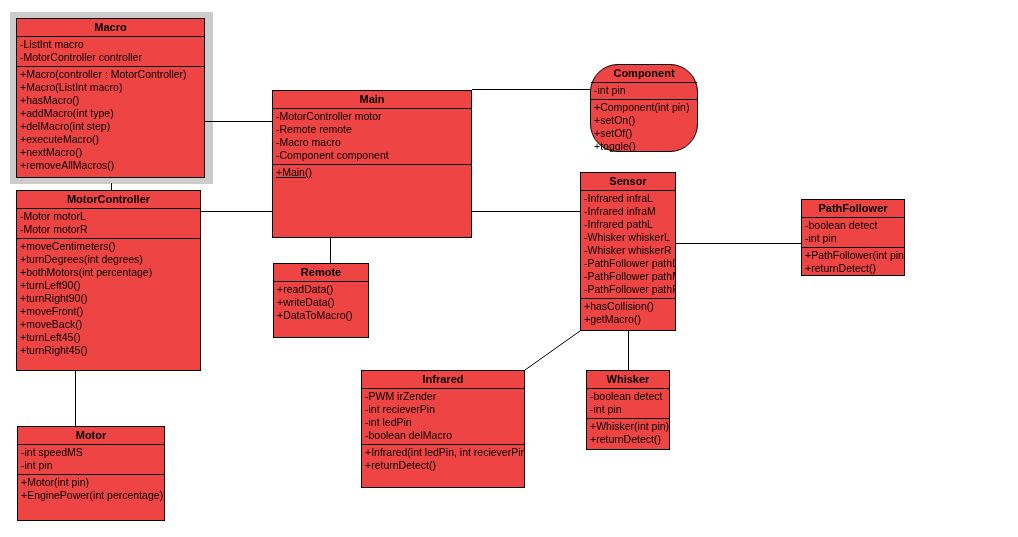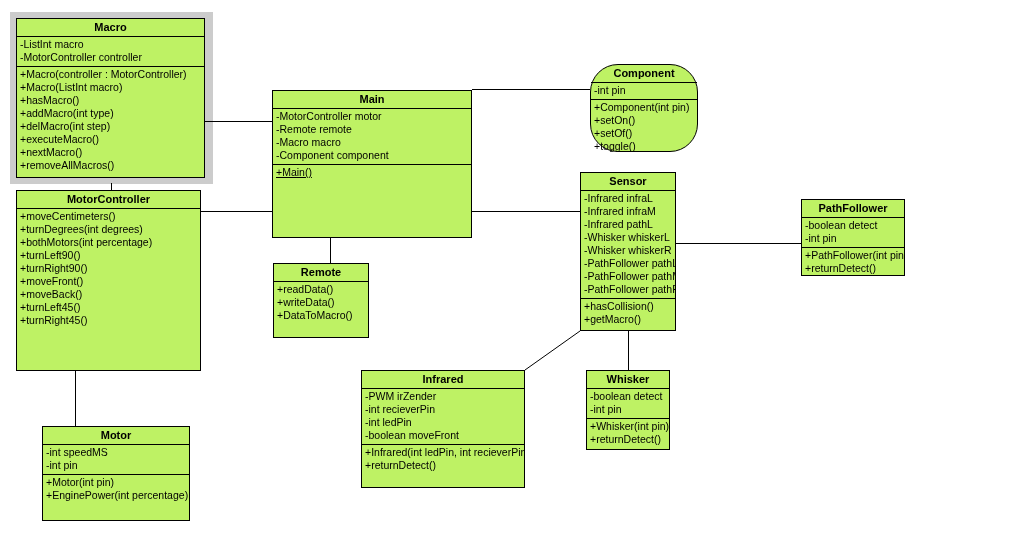--- a/index.html
+++ b/index.html
@@ -12,21 +12,21 @@
     width: 1018px;
     height: 537px;
     background: #ffffff;
     font-family: "Liberation Sans", sans-serif;
     overflow: hidden;
   }
   
   .uml-class {
     position: absolute;
     box-sizing: border-box;
-    background: #bef264;
+    background: #ef4444;
     border: 1px solid #000000;
     z-index: 3;
   }
   .uml-title {
     text-align: center;
     font-size: 11px;
     font-weight: bold;
     color: #000000;
     line-height: 14px;
     padding: 1px 2px 2px 2px;
@@ -119,34 +119,38 @@
       <div class="uml-row">+addMacro(int type)</div>
       <div class="uml-row">+delMacro(int step)</div>
       <div class="uml-row">+executeMacro()</div>
       <div class="uml-row">+nextMacro()</div>
       <div class="uml-row">+removeAllMacros()</div>
     </div>
   </div>
 
   <div class="uml-class" style="left:16px; top:190px; width:185px; height:181px;">
     <div class="uml-title">MotorController</div>
+    <div class="uml-section">
+      <div class="uml-row">-Motor motorL</div>
+      <div class="uml-row">-Motor motorR</div>
+    </div>
     <div class="uml-section last">
       <div class="uml-row">+moveCentimeters()</div>
       <div class="uml-row">+turnDegrees(int degrees)</div>
       <div class="uml-row">+bothMotors(int percentage)</div>
       <div class="uml-row">+turnLeft90()</div>
       <div class="uml-row">+turnRight90()</div>
       <div class="uml-row">+moveFront()</div>
       <div class="uml-row">+moveBack()</div>
       <div class="uml-row">+turnLeft45()</div>
       <div class="uml-row">+turnRight45()</div>
     </div>
   </div>
 
-  <div class="uml-class" style="left:17px; top:426px; width:148px; height:95px;margin-left:25px;">
+  <div class="uml-class" style="left:17px; top:426px; width:148px; height:95px;">
     <div class="uml-title">Motor</div>
     <div class="uml-section">
       <div class="uml-row">-int speedMS</div>
       <div class="uml-row">-int pin</div>
     </div>
     <div class="uml-section last">
       <div class="uml-row">+Motor(int pin)</div>
       <div class="uml-row">+EnginePower(int percentage)</div>
     </div>
   </div>
@@ -215,21 +219,21 @@
       <div class="uml-row">+returnDetect()</div>
     </div>
   </div>
 
   <div class="uml-class" style="left:361px; top:370px; width:164px; height:118px;">
     <div class="uml-title">Infrared</div>
     <div class="uml-section">
       <div class="uml-row">-PWM irZender</div>
       <div class="uml-row">-int recieverPin</div>
       <div class="uml-row">-int ledPin</div>
-      <div class="uml-row">-boolean moveFront</div>
+      <div class="uml-row">-boolean delMacro</div>
     </div>
     <div class="uml-section last">
       <div class="uml-row">+Infrared(int ledPin, int recieverPin)</div>
       <div class="uml-row">+returnDetect()</div>
     </div>
   </div>
 
   <div class="uml-class" style="left:586px; top:370px; width:84px; height:80px;">
     <div class="uml-title">Whisker</div>
     <div class="uml-section">

